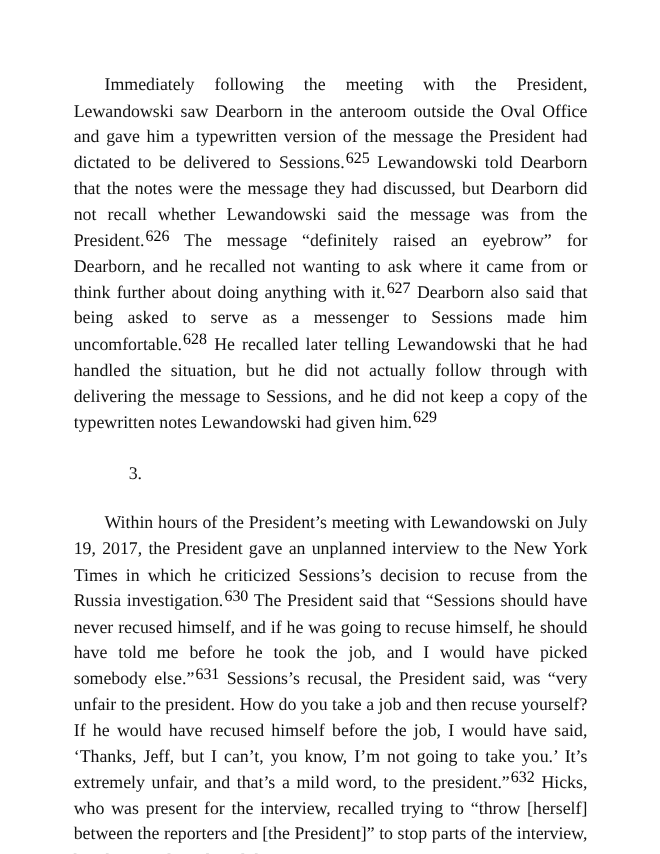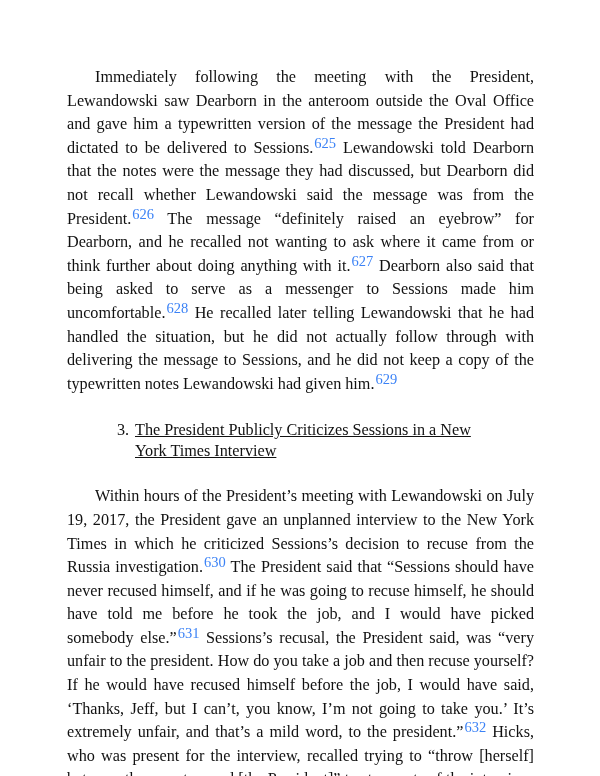--- a/index.html
+++ b/index.html
@@ -22,21 +22,21 @@
       font-size: 16.2px;
       line-height: 23.6px;
       color: #111111;
     }
     .para {
       margin: 0;
       text-align: justify;
       text-indent: 28px;
     }
     .fn {
-      color: #3b82f6;
+      color: #000000;
       font-size: 14.5px;
       vertical-align: 5px;
       line-height: 0;
       margin-left: 1px;
       cursor: pointer;
     }
     .heading {
       margin: 24px 0 23px 0;
       padding-left: 50px;
       display: flex;
@@ -52,18 +52,17 @@
     }
   </style>
 </head>
 <body>
 
 <div class="page">
   <p class="para"><span>Immediately following the meeting with the President, Lewandowski saw Dearborn in the anteroom outside the Oval Office and gave him a typewritten version of the message the President had dictated to be delivered to Sessions.</span><sup class="fn">625</sup><span> Lewandowski told Dearborn that the notes were the message they had discussed, but Dearborn did not recall whether Lewandowski said the message was from the President.</span><sup class="fn">626</sup><span> The message “definitely raised an eyebrow” for Dearborn, and he recalled not wanting to ask where it came from or think further about doing anything with it.</span><sup class="fn">627</sup><span> Dearborn also said that being asked to serve as a messenger to Sessions made him uncomfortable.</span><sup class="fn">628</sup><span> He recalled later telling Lewandowski that he had handled the situation, but he did not actually follow through with delivering the message to Sessions, and he did not keep a copy of the typewritten notes Lewandowski had given him.</span><sup class="fn">629</sup></p>
 
   <div class="heading">
     <span class="num">3.</span>
-    <span class="title">The President Publicly Criticizes Sessions in a New York Times Interview</span>
   </div>
 
   <p class="para"><span>Within hours of the President’s meeting with Lewandowski on July 19, 2017, the President gave an unplanned interview to the New York Times in which he criticized Sessions’s decision to recuse from the Russia investigation.</span><sup class="fn">630</sup><span> The President said that “Sessions should have never recused himself, and if he was going to recuse himself, he should have told me before he took the job, and I would have picked somebody else.”</span><sup class="fn">631</sup><span> Sessions’s recusal, the President said, was “very unfair to the president. How do you take a job and then recuse yourself? If he would have recused himself before the job, I would have said, ‘Thanks, Jeff, but I can’t, you know, I’m not going to take you.’ It’s extremely unfair, and that’s a mild word, to the president.”</span><sup class="fn">632</sup><span> Hicks, who was present for the interview, recalled trying to “throw [herself] between the reporters and [the President]” to stop parts of the interview, but the President “loved the interview.”</span></p>
 
 </div>
 
 </body></html>

